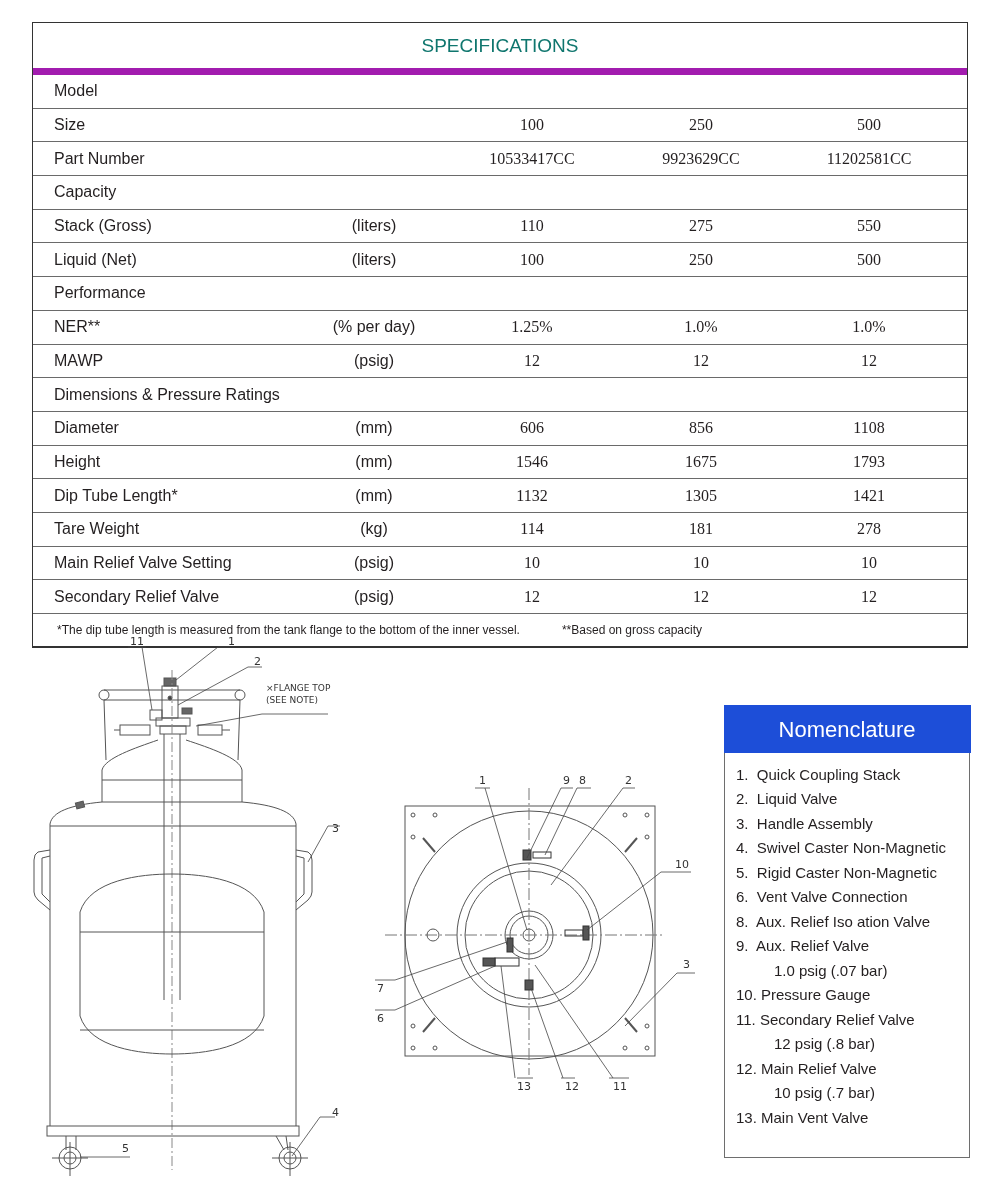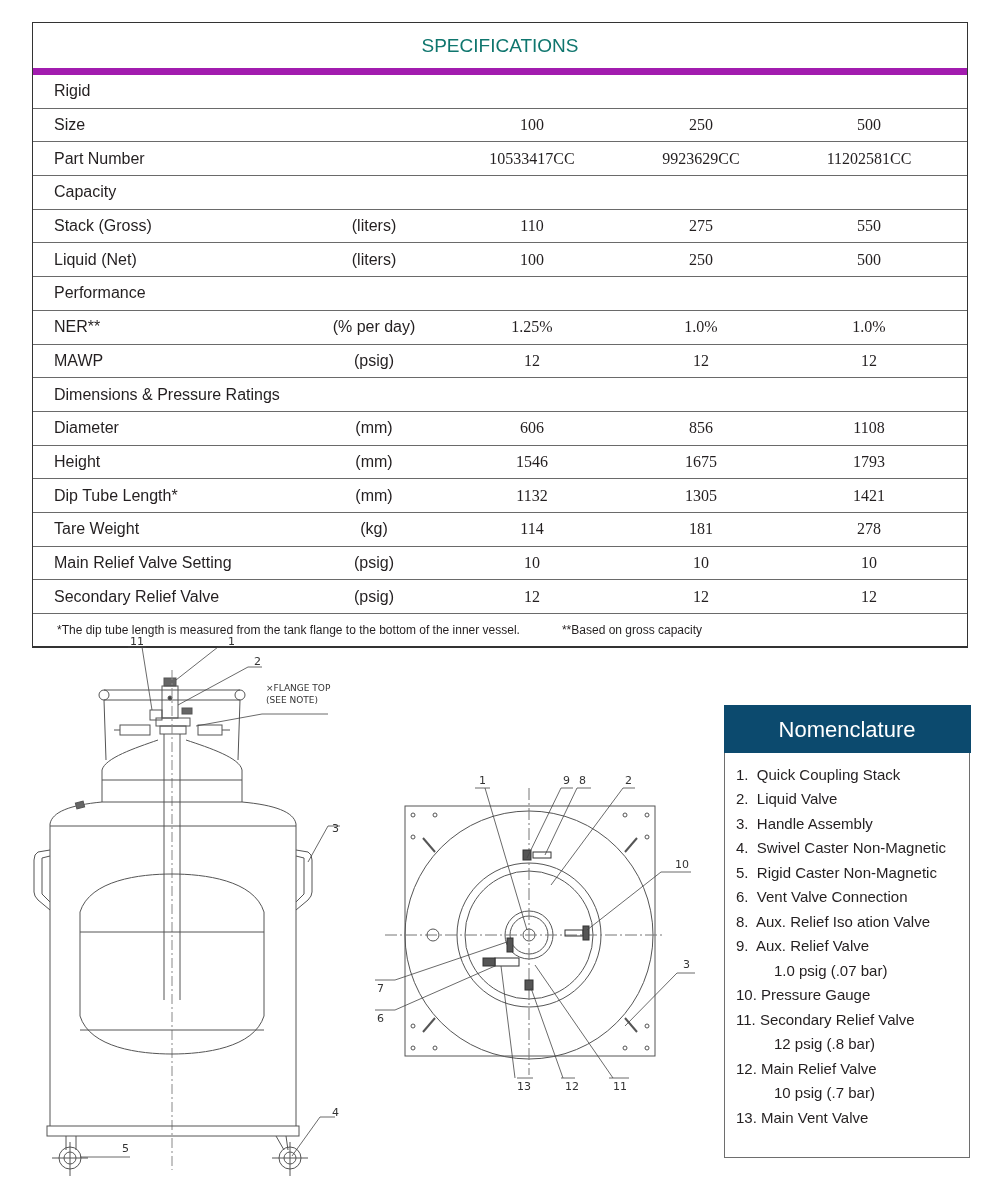--- a/index.html
+++ b/index.html
@@ -9,34 +9,34 @@
   .row { height:32.7px; border-bottom:1px solid #6a6a6a; display:flex; align-items:center; font-size:16px; }
   .row .label { width:268px; padding-left:21px; box-sizing:border-box; }
   .row .unit { width:146px; text-align:center; }
   .row .val { width:168px; text-align:center; font-family:"Liberation Serif", serif; font-size:16px; }
   .row .v1 { width:170px; }
   .row .v3 { width:168px; }
   .foot { height:32px; display:flex; align-items:center; padding-left:24px; font-size:12px; }
   .foot .n2 { margin-left:42px; }
   .drawing { position:absolute; }
   .nom { position:absolute; left:724px; top:705px; width:246px; height:453px; border:1.5px solid #6e6e6e; box-sizing:border-box; }
-  .nom-head { background:#0c4a6e; color:#fff; height:48px; line-height:50px; text-align:center; font-size:22px; margin:-1.5px -1.5px 0 -1.5px; }
+  .nom-head { background:#1d4ed8; color:#fff; height:48px; line-height:50px; text-align:center; font-size:22px; margin:-1.5px -1.5px 0 -1.5px; }
   .nom ol { list-style:none; margin:0; padding:10px 0 0 11px; }
   .nom li { font-size:15px; line-height:24.5px; white-space:nowrap; }
   .nom li .sub { display:block; padding-left:38px; }
   svg text { font-family:"DejaVu Sans", sans-serif; }
 </style>
 </head>
 <body>
 
 <div class="spec">
   <div class="spec-title">SPECIFICATIONS</div>
   <div id="spec-rows">
       <div class="row">
-        <div class="label">Rigid</div>
+        <div class="label">Model</div>
         <div class="unit"></div>
         <div class="val v1"></div>
         <div class="val v2"></div>
         <div class="val v3"></div>
       </div>
       <div class="row">
         <div class="label">Size</div>
         <div class="unit"></div>
         <div class="val v1">100</div>
         <div class="val v2">250</div>

